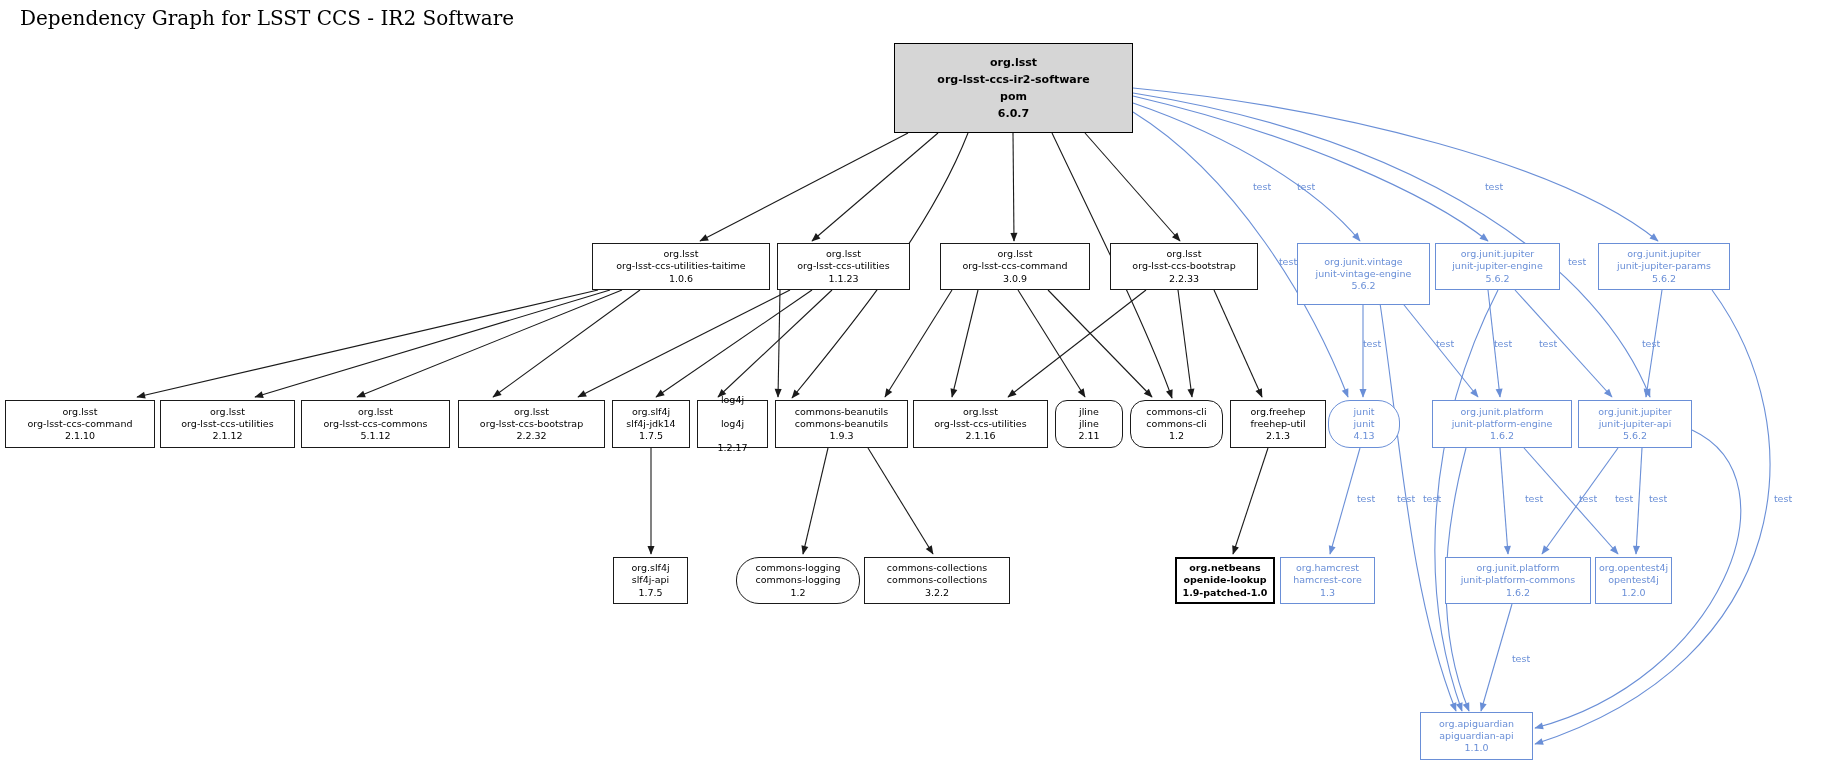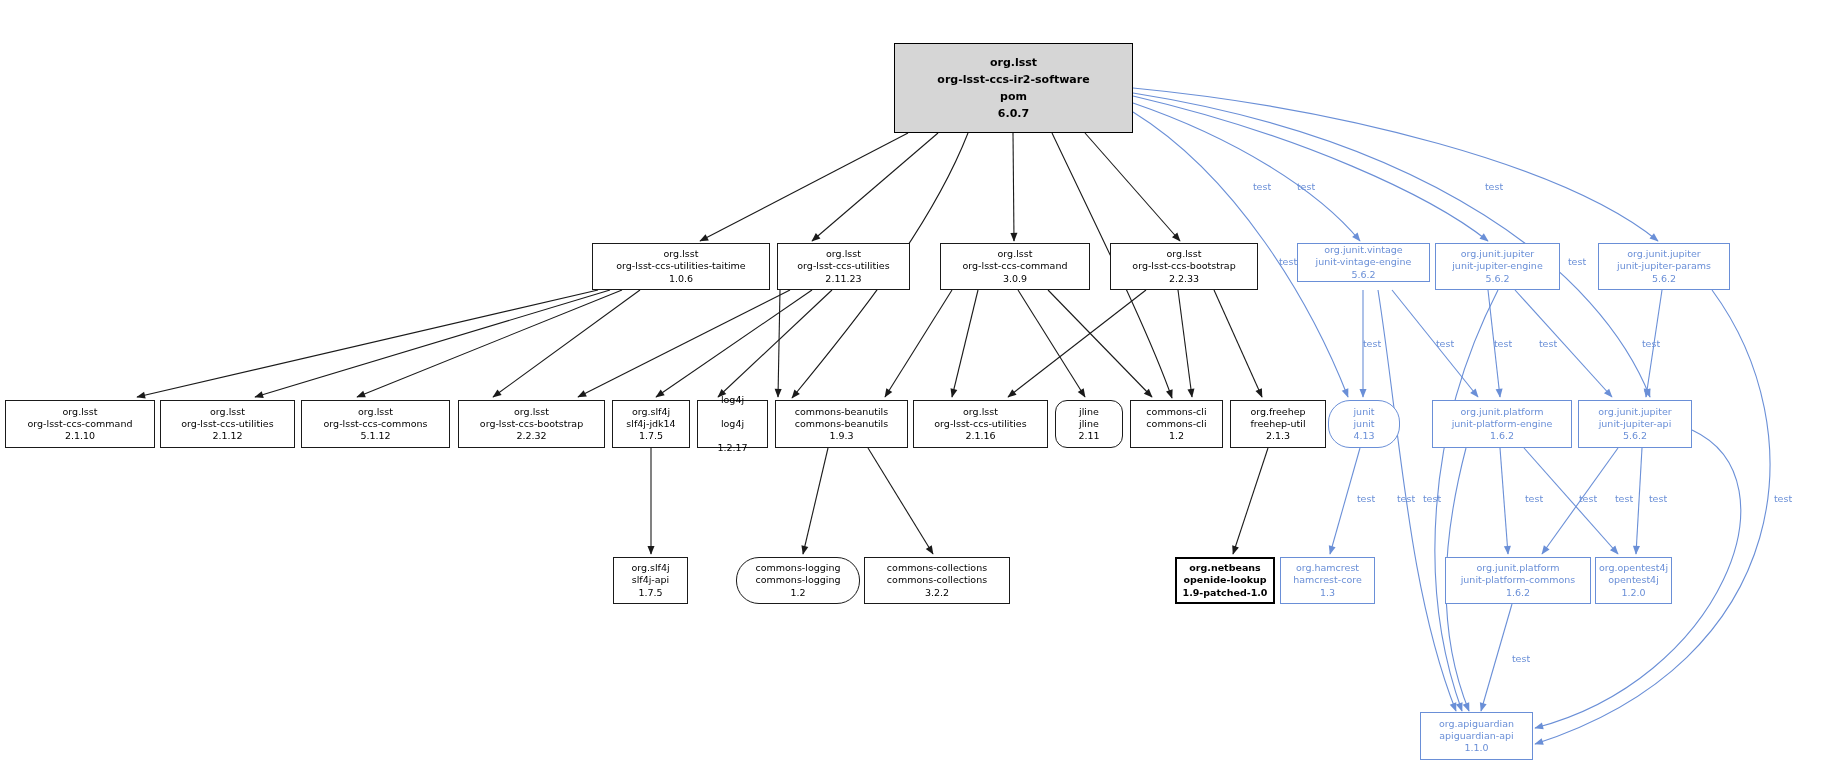--- a/index.html
+++ b/index.html
@@ -15,20 +15,21 @@
   .node.bold {border:2px solid #000;color:#000;font-weight:bold;}
   .node.blue {border:1px solid #6a8fd7;color:#6a8fd7;}
   .node.root {border:1.7px solid #000;color:#000;background:#d6d6d6;font-size:11px;font-weight:bold;line-height:1.55;}
   .nline{display:block;}
   text.edge-label{font-family:"DejaVu Sans","Liberation Sans",sans-serif;font-size:9.5px;fill:#6a8fd7;}
 </style>
 </head>
 <body>
 
 <div id="stage">
+  <div id="title">Dependency Graph for LSST CCS - IR2 Software</div>
   <svg id="edge-layer" width="1821" height="768" viewBox="0 0 1821 768">
     <defs>
       <marker id="arrow-black" viewBox="0 0 10 10" refX="9.2" refY="5" markerWidth="9" markerHeight="8" orient="auto">
         <path d="M0,1 L10,5 L0,9 z" fill="#1a1a1a"></path>
       </marker>
       <marker id="arrow-blue" viewBox="0 0 10 10" refX="9.2" refY="5" markerWidth="9" markerHeight="8" orient="auto">
         <path d="M0,1 L10,5 L0,9 z" fill="#6a8fd7"></path>
       </marker>
     </defs>
     <g id="edge-paths">
@@ -109,33 +110,33 @@
         <span class="nline">6.0.7</span>
       </div>
       <div class="node black" style="left: 592px; top: 243px; width: 178px; height: 47px;">
         <span class="nline">org.lsst</span>
         <span class="nline">org-lsst-ccs-utilities-taitime</span>
         <span class="nline">1.0.6</span>
       </div>
       <div class="node black" style="left: 777px; top: 243px; width: 133px; height: 47px;">
         <span class="nline">org.lsst</span>
         <span class="nline">org-lsst-ccs-utilities</span>
-        <span class="nline">2.11.23</span>
+        <span class="nline">1.1.23</span>
       </div>
       <div class="node black" style="left: 940px; top: 243px; width: 150px; height: 47px;">
         <span class="nline">org.lsst</span>
         <span class="nline">org-lsst-ccs-command</span>
         <span class="nline">3.0.9</span>
       </div>
       <div class="node black" style="left: 1110px; top: 243px; width: 148px; height: 47px;">
         <span class="nline">org.lsst</span>
         <span class="nline">org-lsst-ccs-bootstrap</span>
         <span class="nline">2.2.33</span>
       </div>
-      <div class="node blue" style="left: 1297px; top: 243px; width: 133px; height: 39px; text-align: right;">
+      <div class="node blue" style="left: 1297px; top: 243px; width: 133px; height: 62px; text-align: right;">
         <span class="nline">org.junit.vintage</span>
         <span class="nline">junit-vintage-engine</span>
         <span class="nline">5.6.2</span>
       </div>
       <div class="node blue" style="left: 1435px; top: 243px; width: 125px; height: 47px;">
         <span class="nline">org.junit.jupiter</span>
         <span class="nline">junit-jupiter-engine</span>
         <span class="nline">5.6.2</span>
       </div>
       <div class="node blue" style="left: 1598px; top: 243px; width: 132px; height: 47px;">
@@ -181,21 +182,21 @@
       <div class="node black" style="left: 913px; top: 400px; width: 135px; height: 48px;">
         <span class="nline">org.lsst</span>
         <span class="nline">org-lsst-ccs-utilities</span>
         <span class="nline">2.1.16</span>
       </div>
       <div class="node black" style="left: 1055px; top: 400px; width: 68px; height: 48px; border-radius: 12px;">
         <span class="nline">jline</span>
         <span class="nline">jline</span>
         <span class="nline">2.11</span>
       </div>
-      <div class="node black" style="left: 1130px; top: 400px; width: 93px; height: 48px;">
+      <div class="node black" style="left: 1130px; top: 400px; width: 93px; height: 48px; border-radius: 15px;">
         <span class="nline">commons-cli</span>
         <span class="nline">commons-cli</span>
         <span class="nline">1.2</span>
       </div>
       <div class="node black" style="left: 1230px; top: 400px; width: 96px; height: 48px;">
         <span class="nline">org.freehep</span>
         <span class="nline">freehep-util</span>
         <span class="nline">2.1.3</span>
       </div>
       <div class="node blue" style="left: 1328px; top: 400px; width: 72px; height: 48px; border-radius: 22px;">

